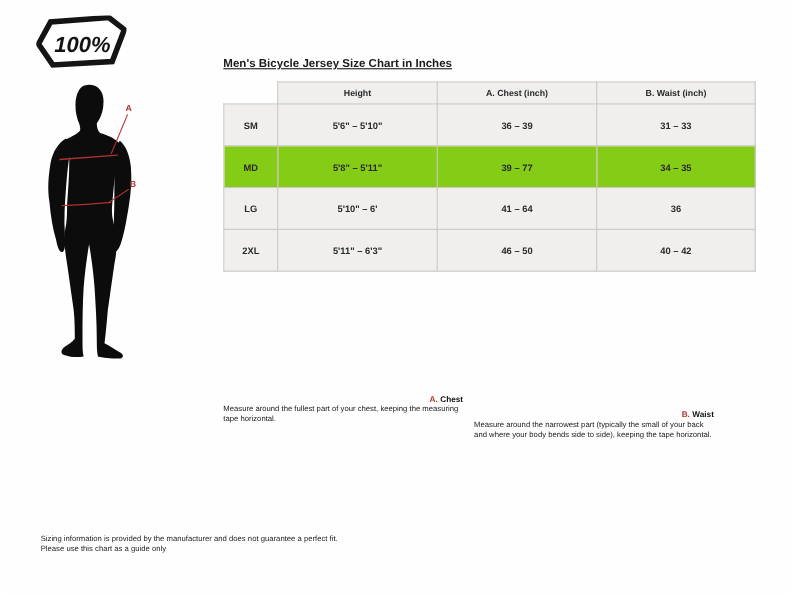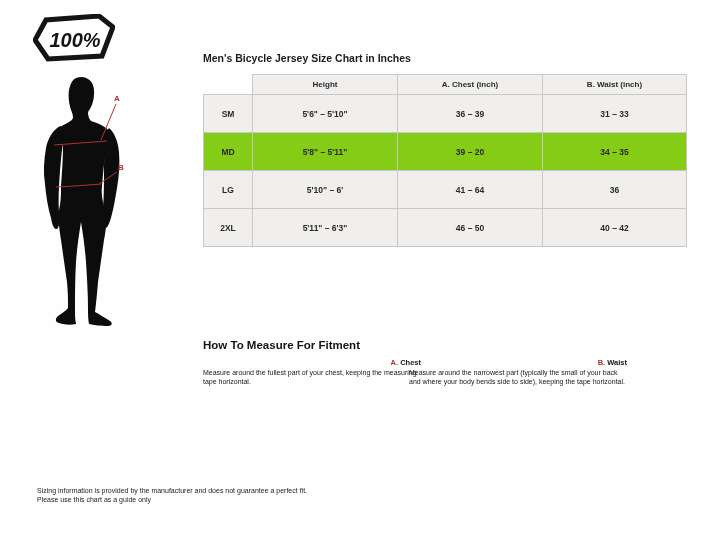--- a/index.html
+++ b/index.html
@@ -12,21 +12,21 @@
 
   
   .logo { position:absolute; left:33px; top:14px; }
 
   
   .figure { position:absolute; left:25px; top:70px; }
 
   
   .title {
     position:absolute; left:203px; top:52px;
-    font-size:10.5px; font-weight:700; color:#1b1b1b;
+    font-size:10.5px; font-weight:700; color:#1b1b1b;text-decoration:underline;
   }
 
   
   .size-table {
     position:absolute; left:203px; top:74px;
     border-collapse:collapse; table-layout:fixed;padding-left:15px;
   }
   .size-table th, .size-table td {
     border:1px solid #c9c8c6; padding:0;
     font-size:8.5px; font-weight:700; color:#2a2a2a;
@@ -37,21 +37,21 @@
   .size-table tbody td { height:37px; background:#84cc16; }
   .size-table tbody tr.alt td { background:#f0efee; }
 
   
   .measure-heading {
     position:absolute; left:203px; top:339px;
     font-size:11.5px; font-weight:700; color:#141414;
   }
   .measure-block { position:absolute; top:358px; width:218px; }
   .measure-a { left:203px; }
-  .measure-b { left:409px; }
+  .measure-b { left:431px;margin-top:14px; }
   .measure-label { font-size:7.5px; font-weight:700; color:#131313;text-align:right; }
   .measure-label .letter { color:#b0322e; }
   .measure-desc { font-size:7px; line-height:9px; margin-top:1px; color:#181818; }
 
   
   .footer {
     position:absolute; left:37px; top:487px;
     font-size:7px; line-height:8.5px; color:#222222;
   }
 </style>
@@ -123,39 +123,38 @@
     <tbody>
       <tr class="alt">
         <td>SM</td>
         <td>5'6" – 5'10"</td>
         <td>36 – 39</td>
         <td>31 – 33</td>
       </tr>
       <tr>
         <td>MD</td>
         <td>5'8" – 5'11"</td>
-        <td>39 – 20</td>
+        <td>39 – 77</td>
         <td>34 – 35</td>
       </tr>
       <tr class="alt">
         <td>LG</td>
         <td>5'10" – 6'</td>
         <td>41 – 64</td>
         <td>36</td>
       </tr>
       <tr class="alt">
         <td>2XL</td>
         <td>5'11" – 6'3"</td>
         <td>46 – 50</td>
         <td>40 – 42</td>
       </tr>
     </tbody>
   </table>
 
-  <div class="measure-heading">How To Measure For Fitment</div>
 
   <div class="measure-block measure-a">
     <div class="measure-label">
       <span class="letter">A.</span>
       <span>Chest</span>
     </div>
     <div class="measure-desc">Measure around the fullest part of your chest, keeping the measuring tape horizontal.</div>
   </div>
 
   <div class="measure-block measure-b">

